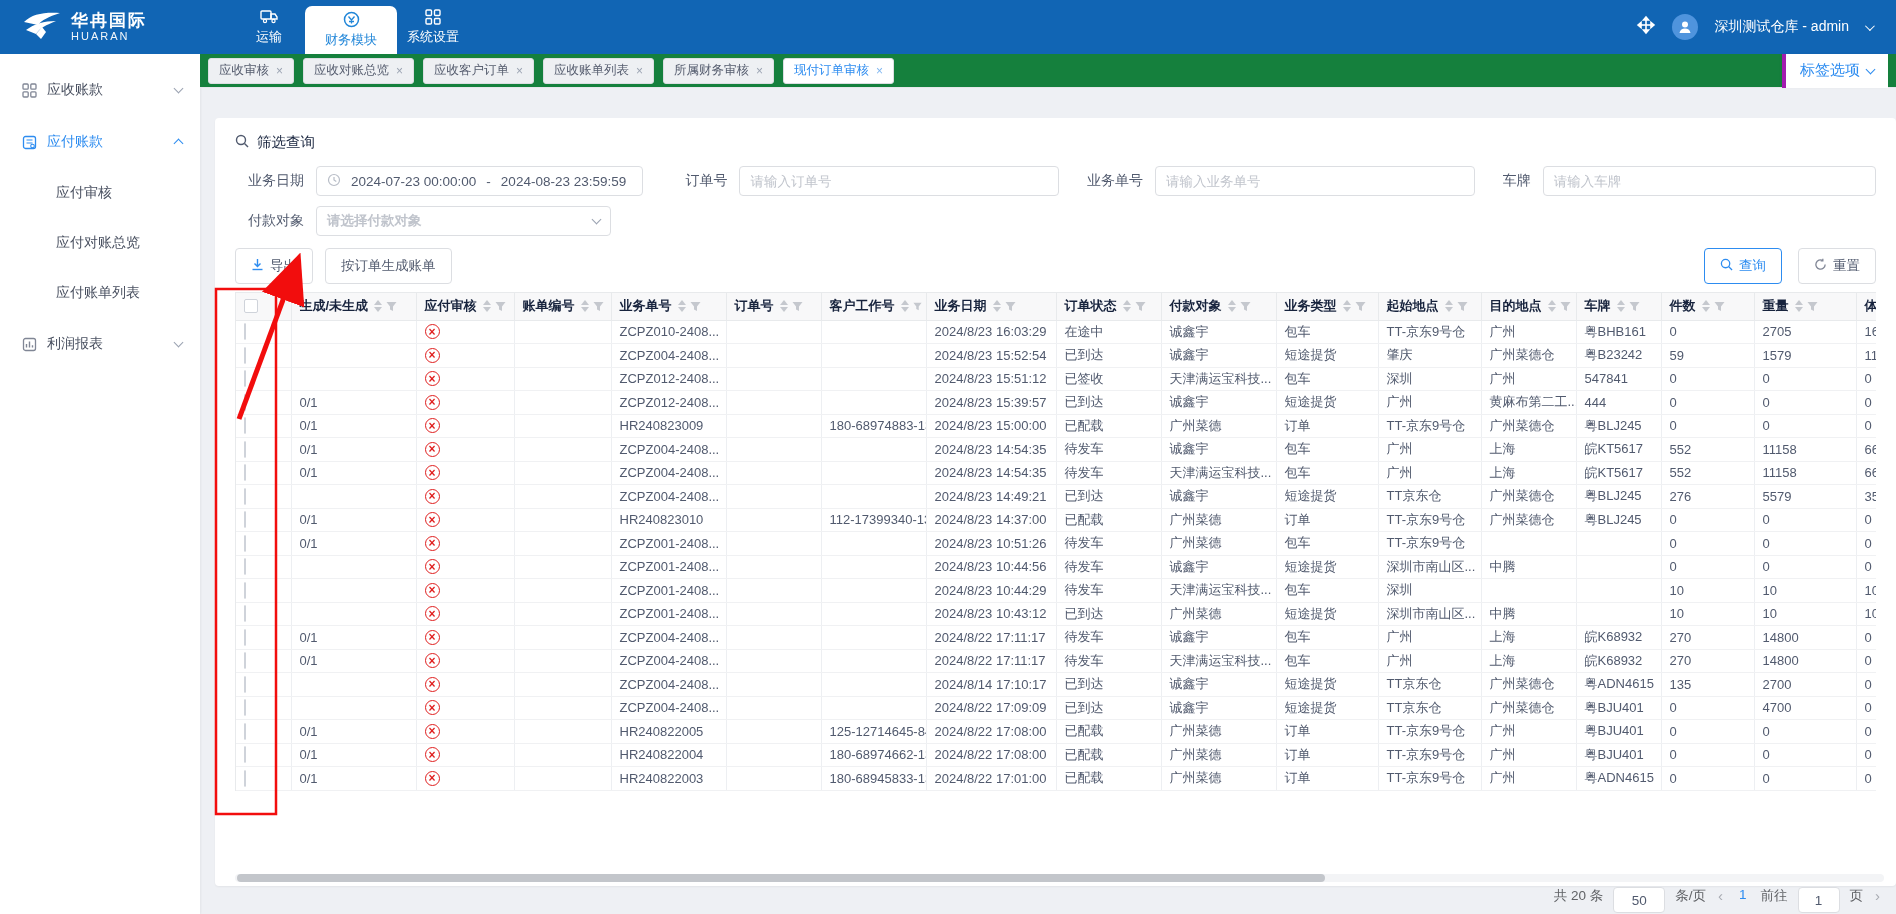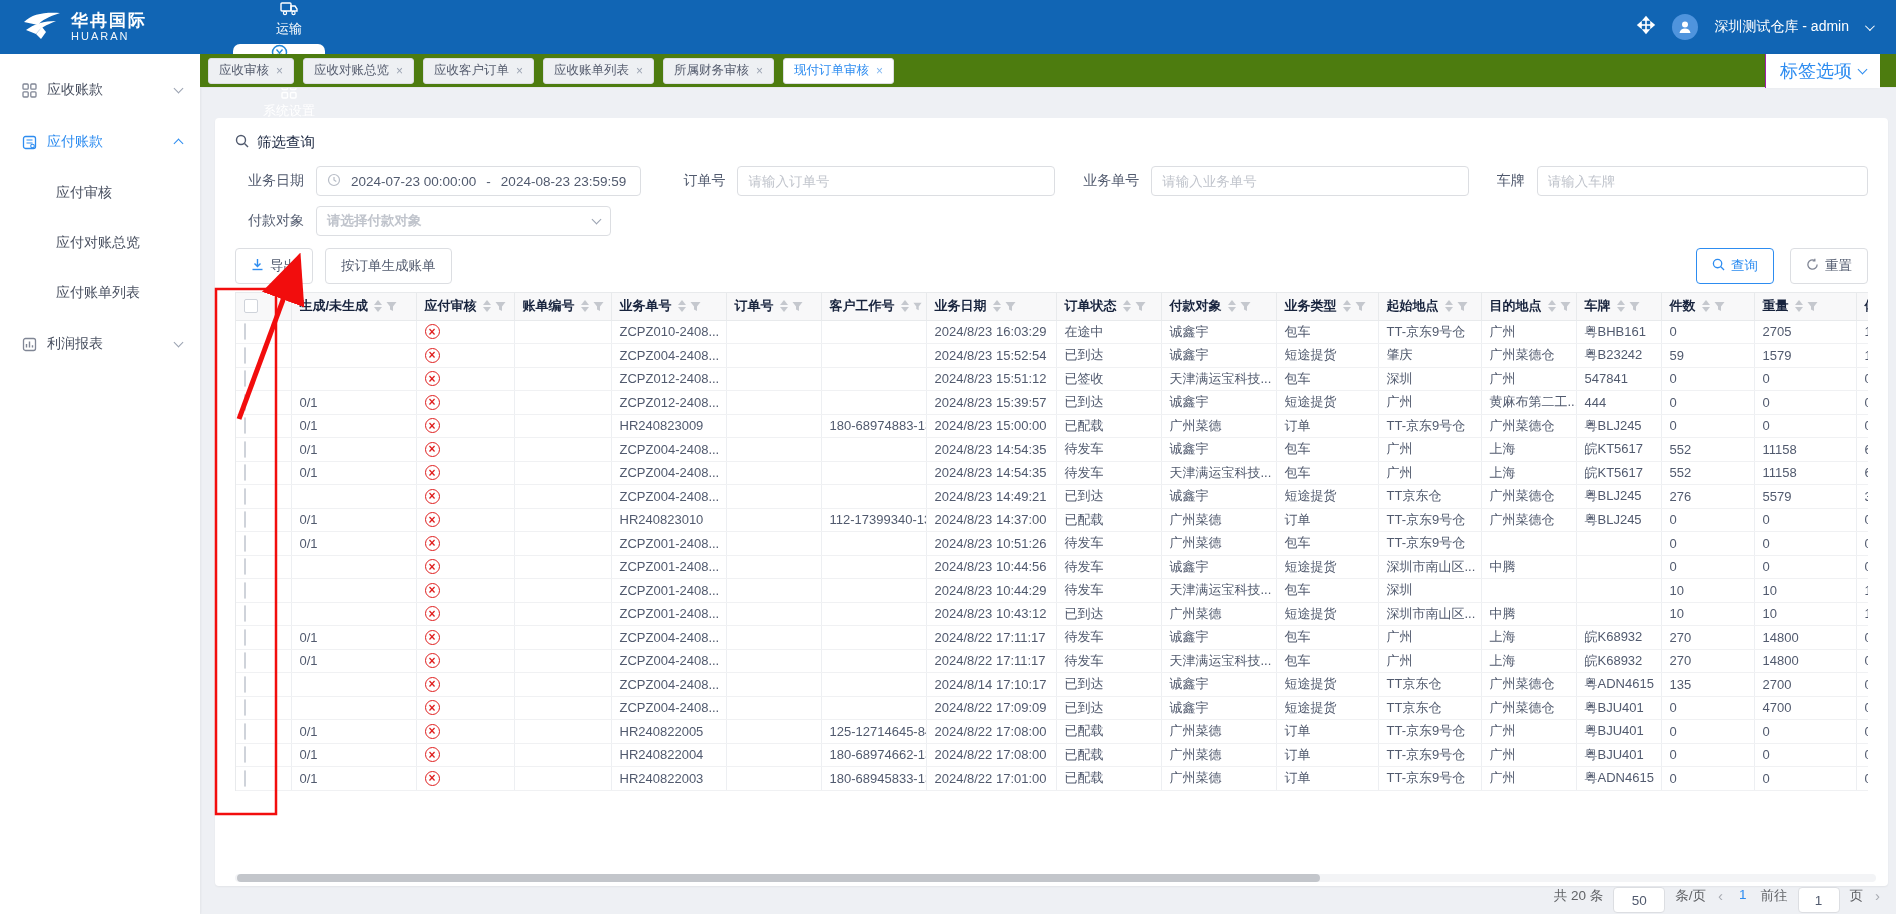--- a/index.html
+++ b/index.html
@@ -5,21 +5,21 @@
   * { margin:0; padding:0; box-sizing:border-box; }
   html,body { width:1896px; height:914px; overflow:hidden;
     font-family:"Liberation Sans","DejaVu Sans",sans-serif; background:#eef0f4; color:#515a6e; }
 
   
   .navbar { height:54px; background:#1165b4; display:flex; align-items:stretch; position:relative; }
   .logo { display:flex; align-items:center; gap:9px; padding:0 26px 0 22px; }
   .logo-text { color:#fff; line-height:1.1; }
   .logo-cn { font-size:17px; font-weight:bold; letter-spacing:2px; }
   .logo-en { font-size:11px; letter-spacing:2px; opacity:.95; }
-  .nav-tabs { display:flex; align-items:flex-end; margin-left:60px;flex-direction:column; }
+  .nav-tabs { display:flex; align-items:flex-end; margin-left:60px; }
   .nav-tab { width:72px; height:54px; display:flex; flex-direction:column; align-items:center; justify-content:center; gap:3px;
     color:#fff; font-size:13px; cursor:pointer; }
   .nav-tab.active { background:#fff; color:#2186d8; border-radius:7px 7px 0 0; height:48px; margin-top:6px; width:92px; }
   .nav-tab .nicon { height:17px; display:flex; align-items:center; }
   .nav-right { margin-left:auto; display:flex; align-items:center; gap:16px; padding-right:24px; color:#fff; }
   .avatar { width:26px; height:26px; border-radius:50%; background:#4f94dd; display:flex; align-items:center; justify-content:center; }
   .nav-user { font-size:14px; }
   .caret-down-w { width:7px; height:7px; border-right:1.6px solid #fff; border-bottom:1.6px solid #fff; transform:rotate(45deg) translateY(-2px); }
 
   
@@ -33,31 +33,31 @@
   .side-sub.active { background:#eaf3fb; color:#2d8cf0; }
   .side-sub.active::before { content:""; position:absolute; left:0; top:0; bottom:0; width:4px; background:#2d8cf0; }
   .caret { width:7px; height:7px; border-right:1.5px solid #9aa2b1; border-bottom:1.5px solid #9aa2b1; }
   .caret.down { transform:rotate(45deg); margin-top:-3px; }
   .caret.up { transform:rotate(-135deg); margin-top:3px; }
   .caret.blue { border-color:#2d8cf0; }
 
   .content { flex:1; position:relative; }
 
   
-  .chipbar { height:34px; background:#4d7c0f; border-bottom:1px solid #e6e8eb; display:flex; align-items:center; padding:0 16px 0 8px; }
+  .chipbar { height:34px; background:#15803d; border-bottom:1px solid #e6e8eb; display:flex; align-items:center; padding:0 8px 0 8px; }
   .chip { height:26px; display:flex; align-items:center; gap:7px; background:#eef0f3; border:1px solid #dcdee2;
     border-radius:3px; padding:0 10px; margin-right:9px; font-size:12.5px; color:#555c6e; cursor:pointer; }
   .chip.active { background:#fff; color:#2d8cf0; }
   .chip .x { font-size:12px; color:#9aa2b1; }
   .chip.active .x { color:#7fb6f0; }
-  .tagopt { margin-left:auto; height:34px; background:#fff; border-left:1px solid #a21caf; display:flex; align-items:center; gap:7px;
-    padding:0 14px; color:#2d8cf0; font-size:18px; cursor:pointer; box-shadow:-1px 0 3px rgba(0,0,0,.04); }
+  .tagopt { margin-left:auto; height:34px; background:#fff; border-left:4px solid #a21caf; display:flex; align-items:center; gap:7px;
+    padding:0 14px; color:#2d8cf0; font-size:15px; cursor:pointer; box-shadow:-1px 0 3px rgba(0,0,0,.04); }
 
   
-  .card { position:absolute; left:15px; top:64px; right:8px; height:768px; background:#fff; border-radius:4px;
+  .card { position:absolute; left:15px; top:64px; right:0; height:768px; background:#fff; border-radius:4px;
     padding:0 20px; box-shadow:0 1px 2px rgba(0,0,0,.05); }
   .f-title { display:flex; align-items:center; gap:8px; padding-top:15px; font-size:14.5px; color:#17233d; }
   .f-row { display:flex; align-items:center; margin-top:14px; }
   .f-label { font-size:14px; color:#515a6e; margin-left:13px; flex:none; }
   .datebox { width:338px; height:30px; border:1px solid #dcdee2; border-radius:4px; display:flex; align-items:center;
     gap:10px; padding:0 10px; margin-left:12px; font-size:13.5px; color:#515a6e; background:#fff; }
   .tin { height:30px; border:1px solid #dcdee2; border-radius:4px; padding:0 10px; font-size:13.5px; color:#515a6e;
     margin-left:12px; outline:none; font-family:inherit; background:#fff; }
   .tin::placeholder { color:#c0c4cc; }
   .selbox { width:295px; height:30px; border:1px solid #dcdee2; border-radius:4px; display:flex; align-items:center;

